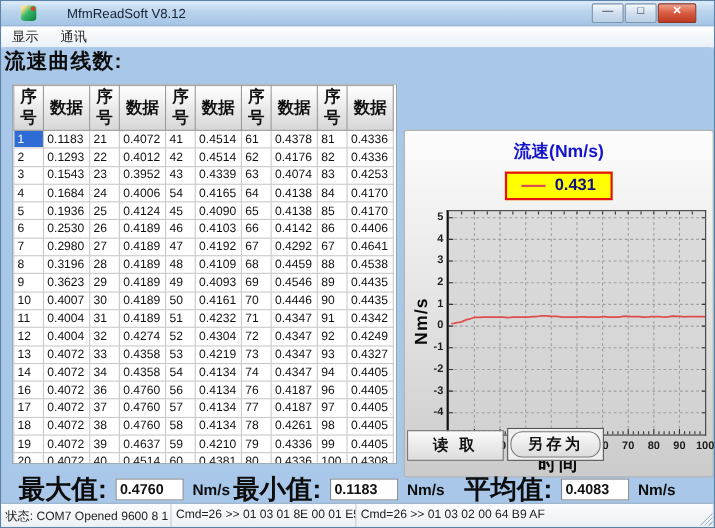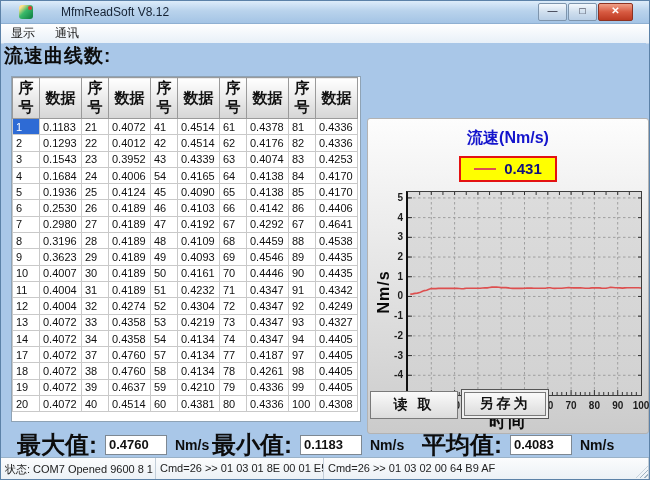--- a/index.html
+++ b/index.html
@@ -49,21 +49,21 @@
   .ylab{position:absolute;width:22px;text-align:right;font-size:10px;font-weight:bold;color:#1c1c1c;}
   .axis-ylabel{position:absolute;left:-44px;top:164px;width:120px;text-align:center;font-size:16px;font-weight:bold;color:#0a0a0a;
     transform:rotate(-90deg);letter-spacing:1px;}
   .axis-xlabel{position:absolute;left:0;right:0;top:291px;text-align:center;font-size:17px;font-weight:bold;color:#0a0a0a;letter-spacing:2px;}
 
   
   .btn{font-size:14px;font-weight:bold;color:#111;letter-spacing:3px;text-align:center;
     background:linear-gradient(#fafafa,#dcdcdc);border:1px solid #7a7a7a;}
   .read-btn{position:absolute;left:366px;top:348px;width:86px;height:26px;line-height:24px;}
   .saveas-outer{position:absolute;left:457px;top:346px;border:1px solid #555;background:#efefef;padding:2px;}
-  .saveas-btn{width:80px;height:22px;line-height:20px;}
+  .saveas-btn{width:80px;height:22px;line-height:20px;border-radius:11px;}
 
   
   .stats{position:absolute;left:0;right:0;top:386px;height:30px;}
   .stat-group{position:absolute;display:flex;align-items:center;gap:8px;}
   .stat-label{font-size:24px;font-weight:bold;color:#0d0d0d;}
   .stat-box{width:62px;height:20px;background:#fff;border:1px solid #7e8892;font-size:13px;font-weight:bold;color:#111;
     padding:1px 3px 0;box-sizing:border-box;}
   .stat-unit{font-size:14px;font-weight:bold;color:#0d0d0d;}
 
   
@@ -286,20 +286,32 @@
             <tr>
               <td>14</td>
               <td>0.4072</td>
               <td>34</td>
               <td>0.4358</td>
               <td>54</td>
               <td>0.4134</td>
               <td>74</td>
               <td>0.4347</td>
               <td>94</td>
+              <td>0.4405</td>
+            </tr>
+            <tr>
+              <td>16</td>
+              <td>0.4072</td>
+              <td>36</td>
+              <td>0.4760</td>
+              <td>56</td>
+              <td>0.4134</td>
+              <td>76</td>
+              <td>0.4187</td>
+              <td>96</td>
               <td>0.4405</td>
             </tr>
             <tr>
               <td>17</td>
               <td>0.4072</td>
               <td>37</td>
               <td>0.4760</td>
               <td>57</td>
               <td>0.4134</td>
               <td>77</td>

